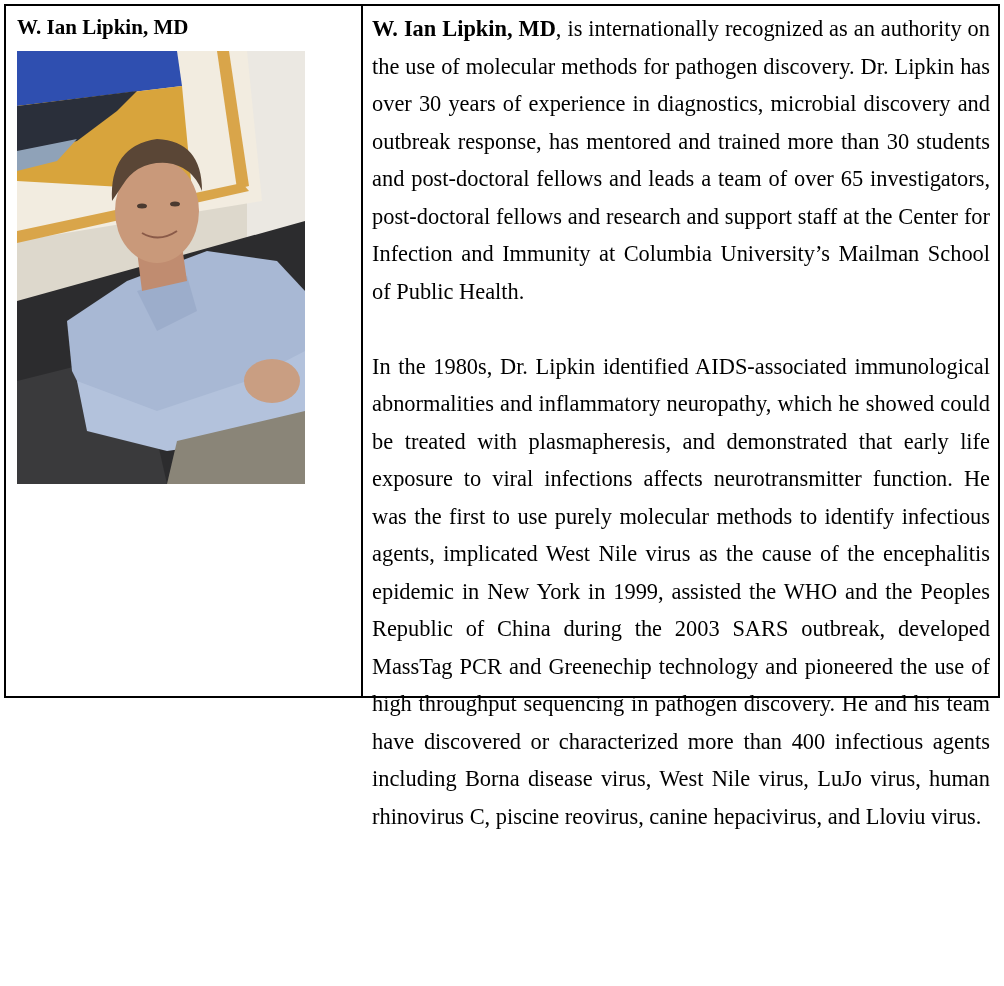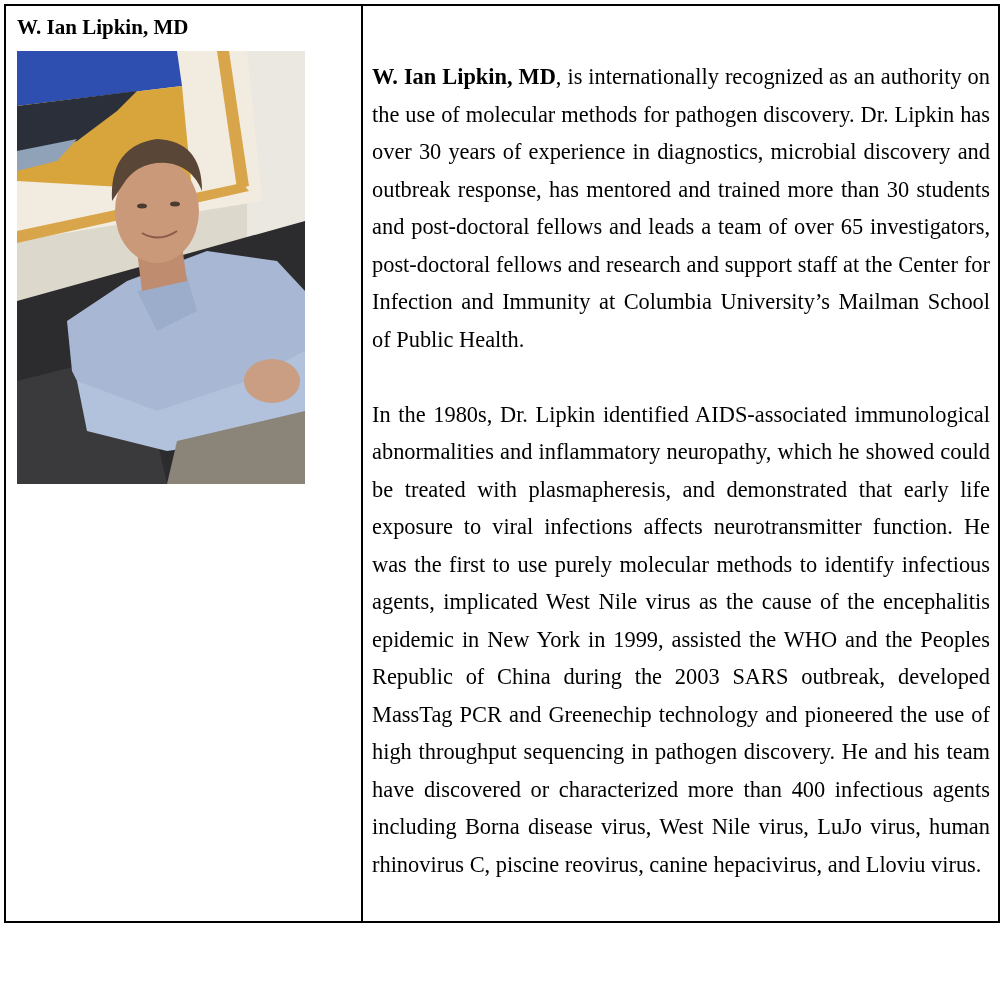--- a/index.html
+++ b/index.html
@@ -13,21 +13,21 @@
       position: relative;
       overflow: hidden;
       font-family: "Liberation Serif", "DejaVu Serif", serif;
       color: #000;
     }
     .bio-table {
       position: absolute;
       left: 4px;
       top: 4px;
       width: 996px;
-      height: 919px;
+      height: 694px;
       border: 2px solid #000;
       box-sizing: border-box;
       display: flex;
       font-family: Liberation Serif, serif;
     }
     .left-cell {
       width: 357px;
       height: 100%;
       border-right: 2px solid #000;
       box-sizing: border-box;
@@ -59,21 +59,20 @@
     }
     .photo svg { display: block; }
     .bio-text {
       position: absolute;
       left: 9px;
       top: 4px;
       width: 618px;
       font-size: 22.4px;
       line-height: 37.5px;
       text-align: justify;
-      margin-top: 48px;
     }
     .bio-text p {
       margin: 0 0 37.5px 0;
     }
     .bio-text b { font-weight: bold; }
   </style>
 </head>
 <body>
 
 <div class="bio-table">

